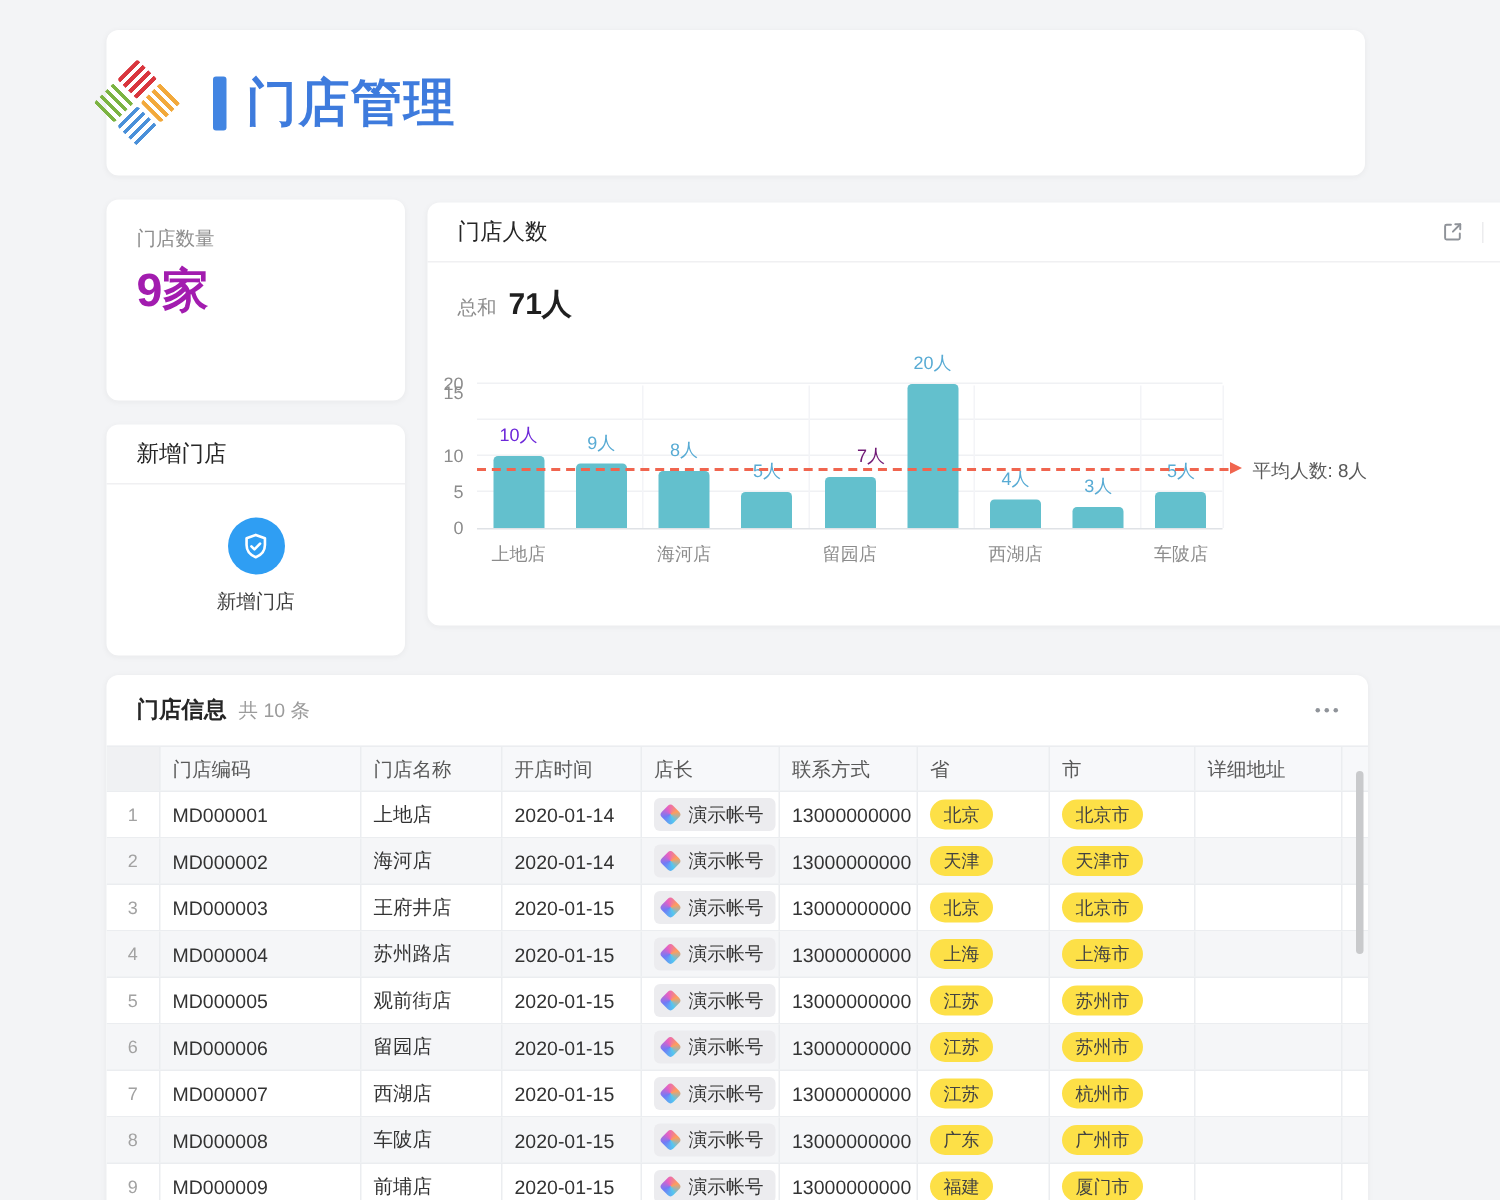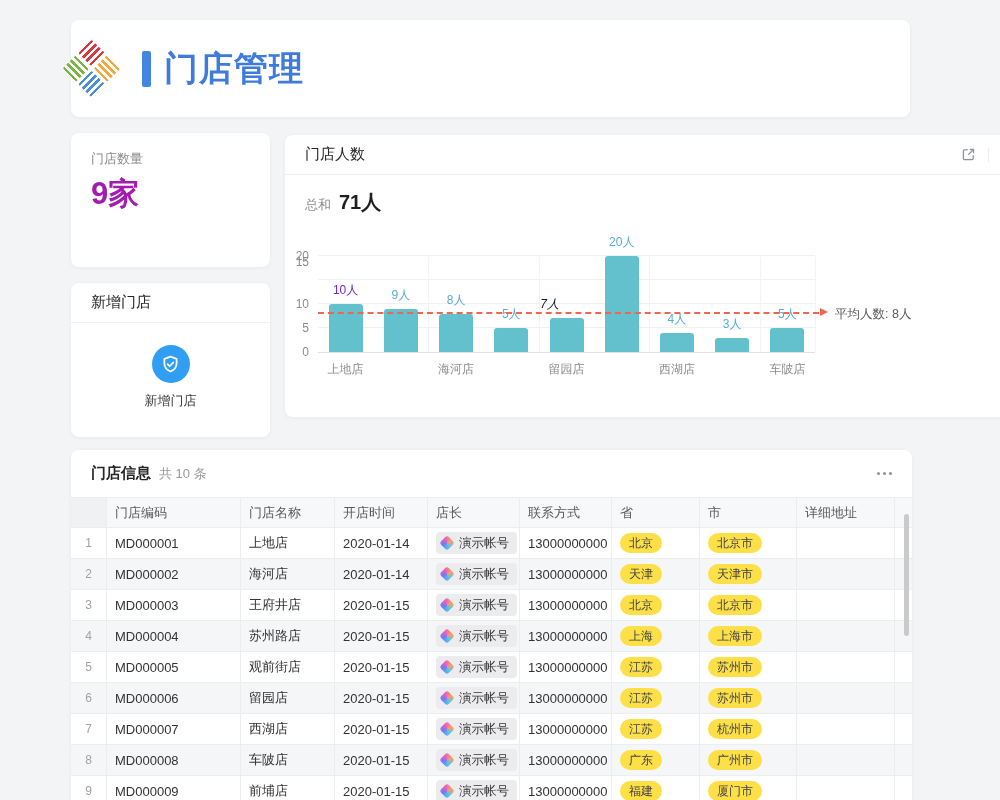--- a/index.html
+++ b/index.html
@@ -151,21 +151,21 @@
         <div class="bar-label" style="left: 0px; width: 55.2222px; bottom: 53px; color: #6d28d9;">10人</div>
         <div class="xlabel" style="left: 0px; width: 55.2222px;">上地店</div>
         <div class="bar" style="left: 65.8333px; height: 43.2px; background: rgb(99, 192, 205);"></div>
         <div class="bar-label" style="left: 55.2222px; width: 55.2222px; bottom: 48.2px; color: rgb(88, 171, 212);">9人</div>
         <div class="bar" style="left: 121.056px; height: 38.4px; background: rgb(99, 192, 205);"></div>
         <div class="bar-label" style="left: 110.444px; width: 55.2222px; bottom: 43.4px; color: rgb(88, 171, 212);">8人</div>
         <div class="xlabel" style="left: 110.444px; width: 55.2222px;">海河店</div>
         <div class="bar" style="left: 176.278px; height: 24px; background: rgb(99, 192, 205);"></div>
         <div class="bar-label" style="left: 165.667px; width: 55.2222px; bottom: 29px; color: rgb(88, 171, 212);">5人</div>
         <div class="bar" style="left: 231.5px; height: 33.6px; background: rgb(99, 192, 205);"></div>
-        <div class="bar-label" style="left: 204px; width: 55.2222px; bottom: 38.6px; color: #0f172a; font-style: italic;">7人</div>
+        <div class="bar-label" style="left: 235px; width: 55.2222px; bottom: 38.6px; color: #701a75;">7人</div>
         <div class="xlabel" style="left: 220.889px; width: 55.2222px;">留园店</div>
         <div class="bar" style="left: 286.722px; height: 96px; background: rgb(99, 192, 205);"></div>
         <div class="bar-label" style="left: 276.111px; width: 55.2222px; bottom: 101px; color: rgb(88, 171, 212);">20人</div>
         <div class="bar" style="left: 341.944px; height: 19.2px; background: rgb(99, 192, 205);"></div>
         <div class="bar-label" style="left: 331.333px; width: 55.2222px; bottom: 24.2px; color: rgb(88, 171, 212);">4人</div>
         <div class="xlabel" style="left: 331.333px; width: 55.2222px;">西湖店</div>
         <div class="bar" style="left: 397.167px; height: 14.4px; background: rgb(99, 192, 205);"></div>
         <div class="bar-label" style="left: 386.556px; width: 55.2222px; bottom: 19.4px; color: rgb(88, 171, 212);">3人</div>
         <div class="bar" style="left: 452.389px; height: 24px; background: rgb(99, 192, 205);"></div>
         <div class="bar-label" style="left: 441.778px; width: 55.2222px; bottom: 29px; color: rgb(88, 171, 212);">5人</div>

